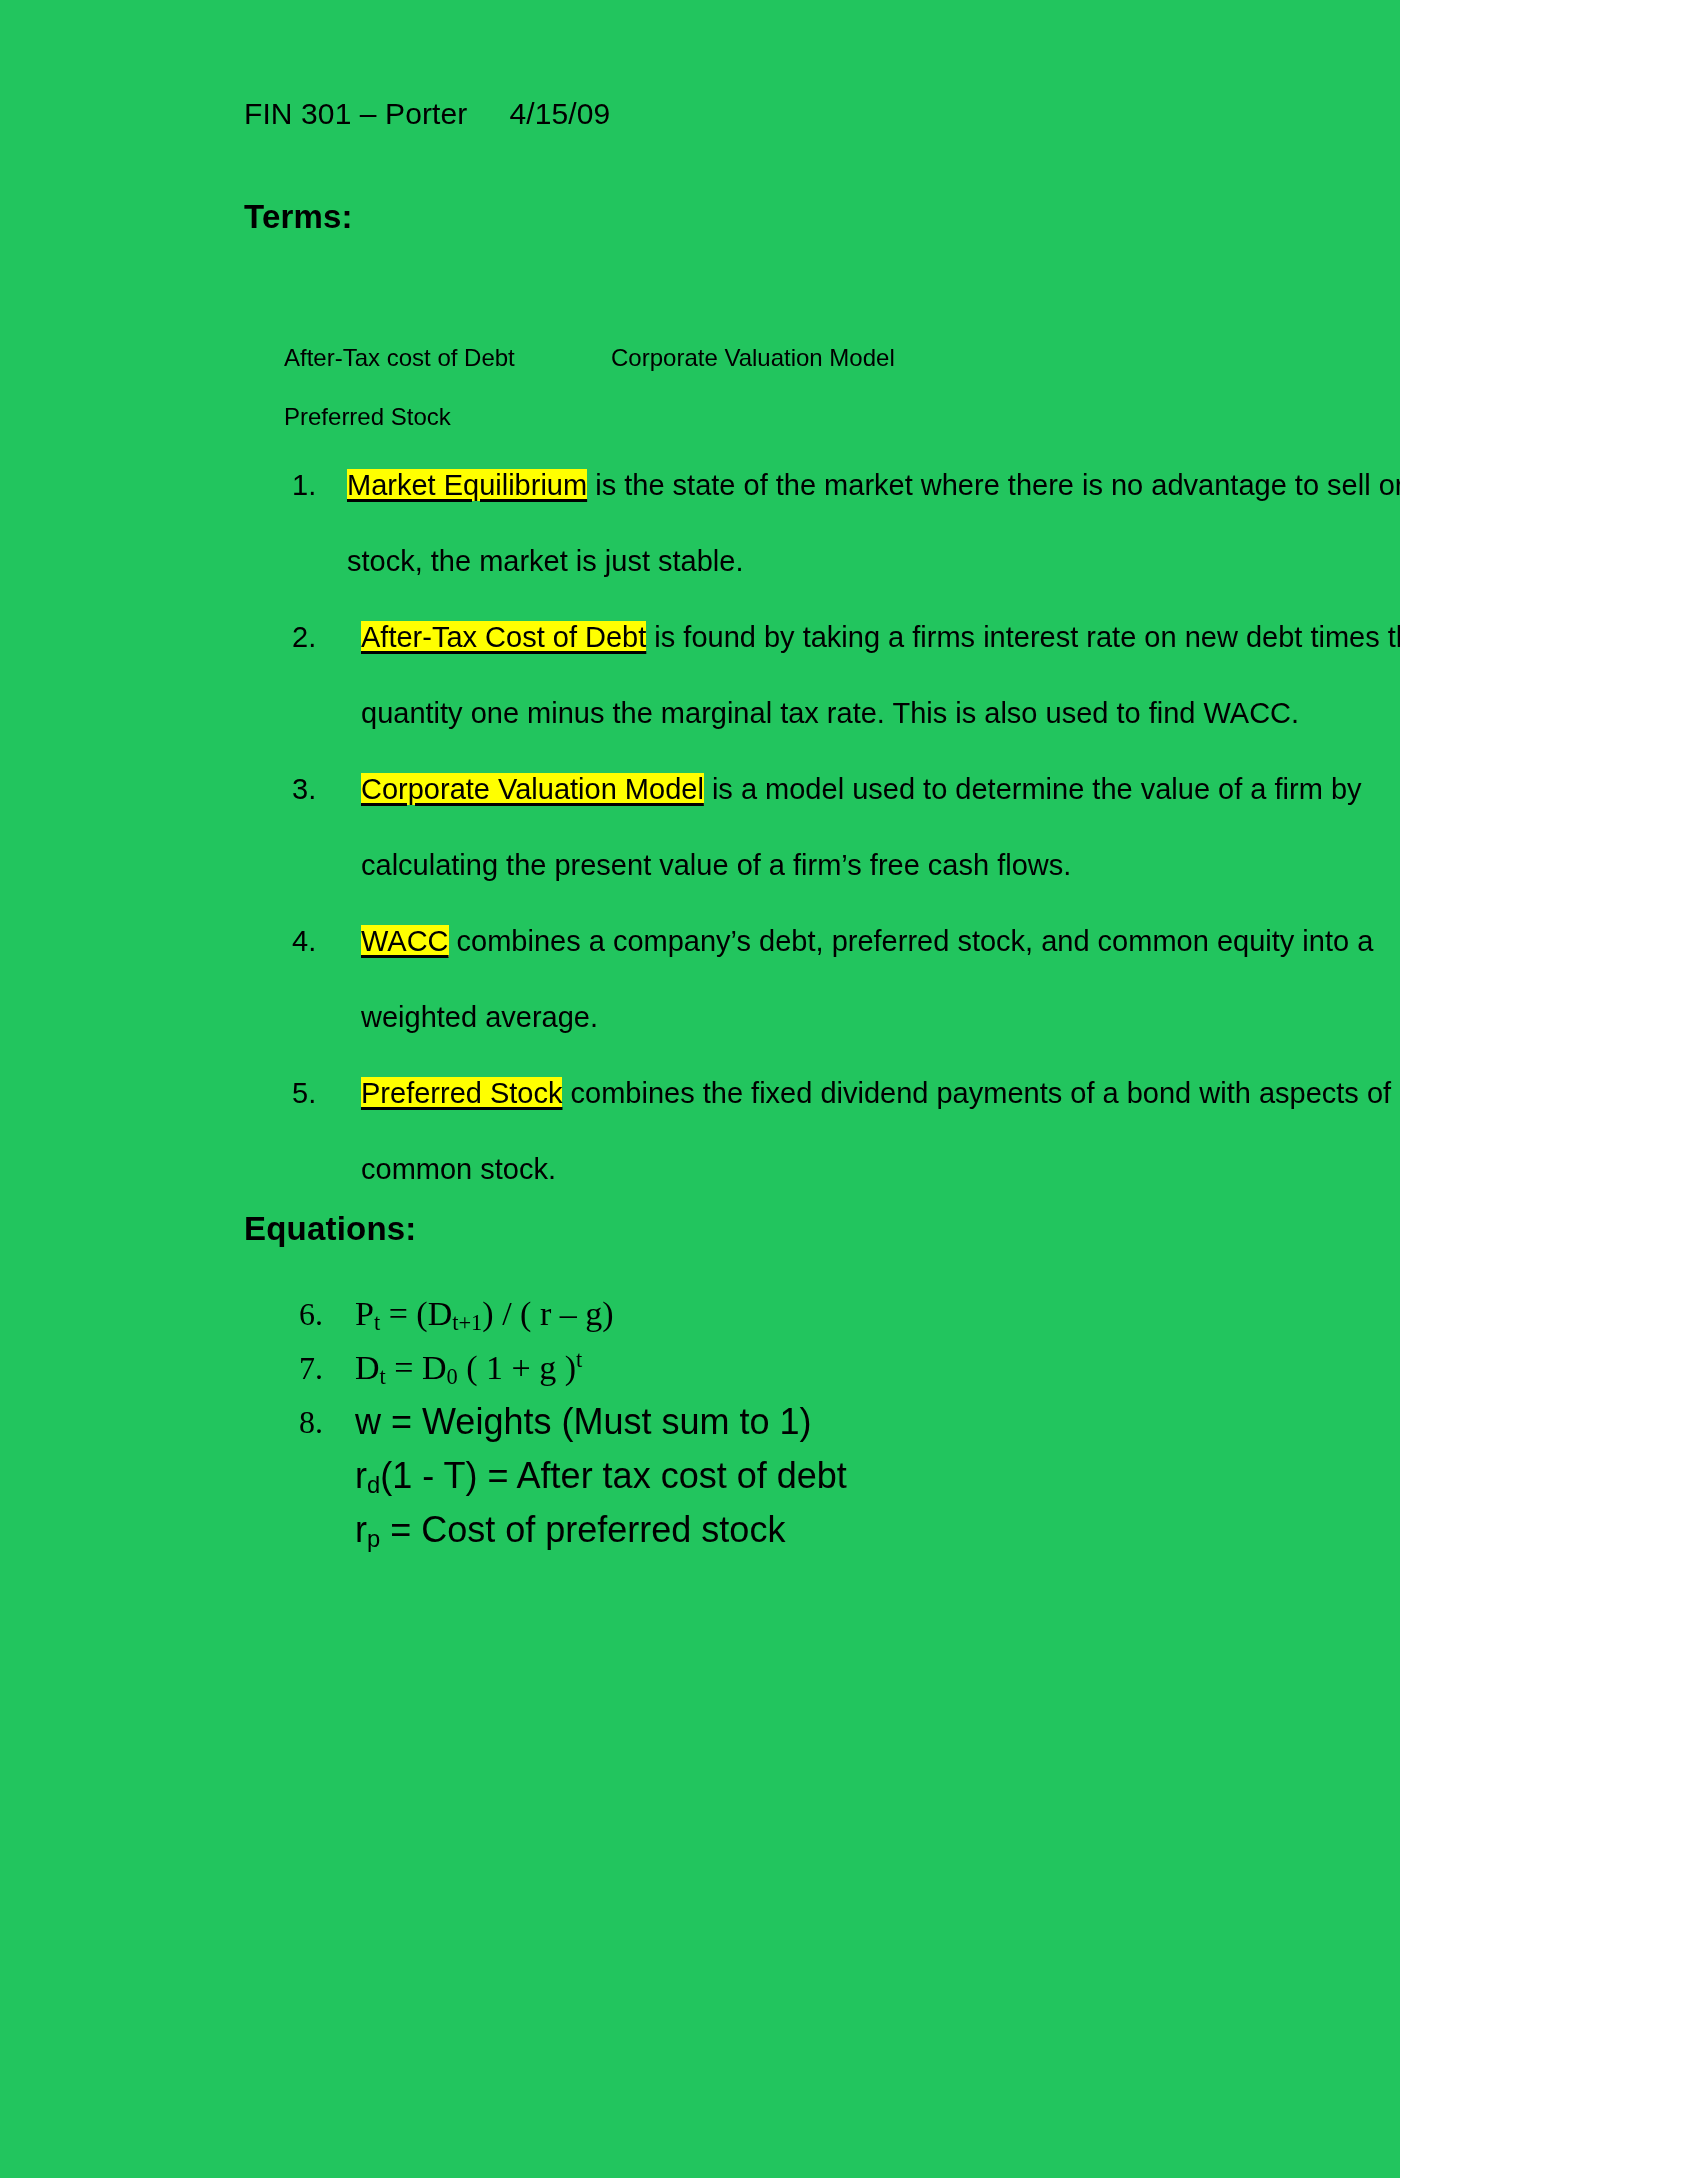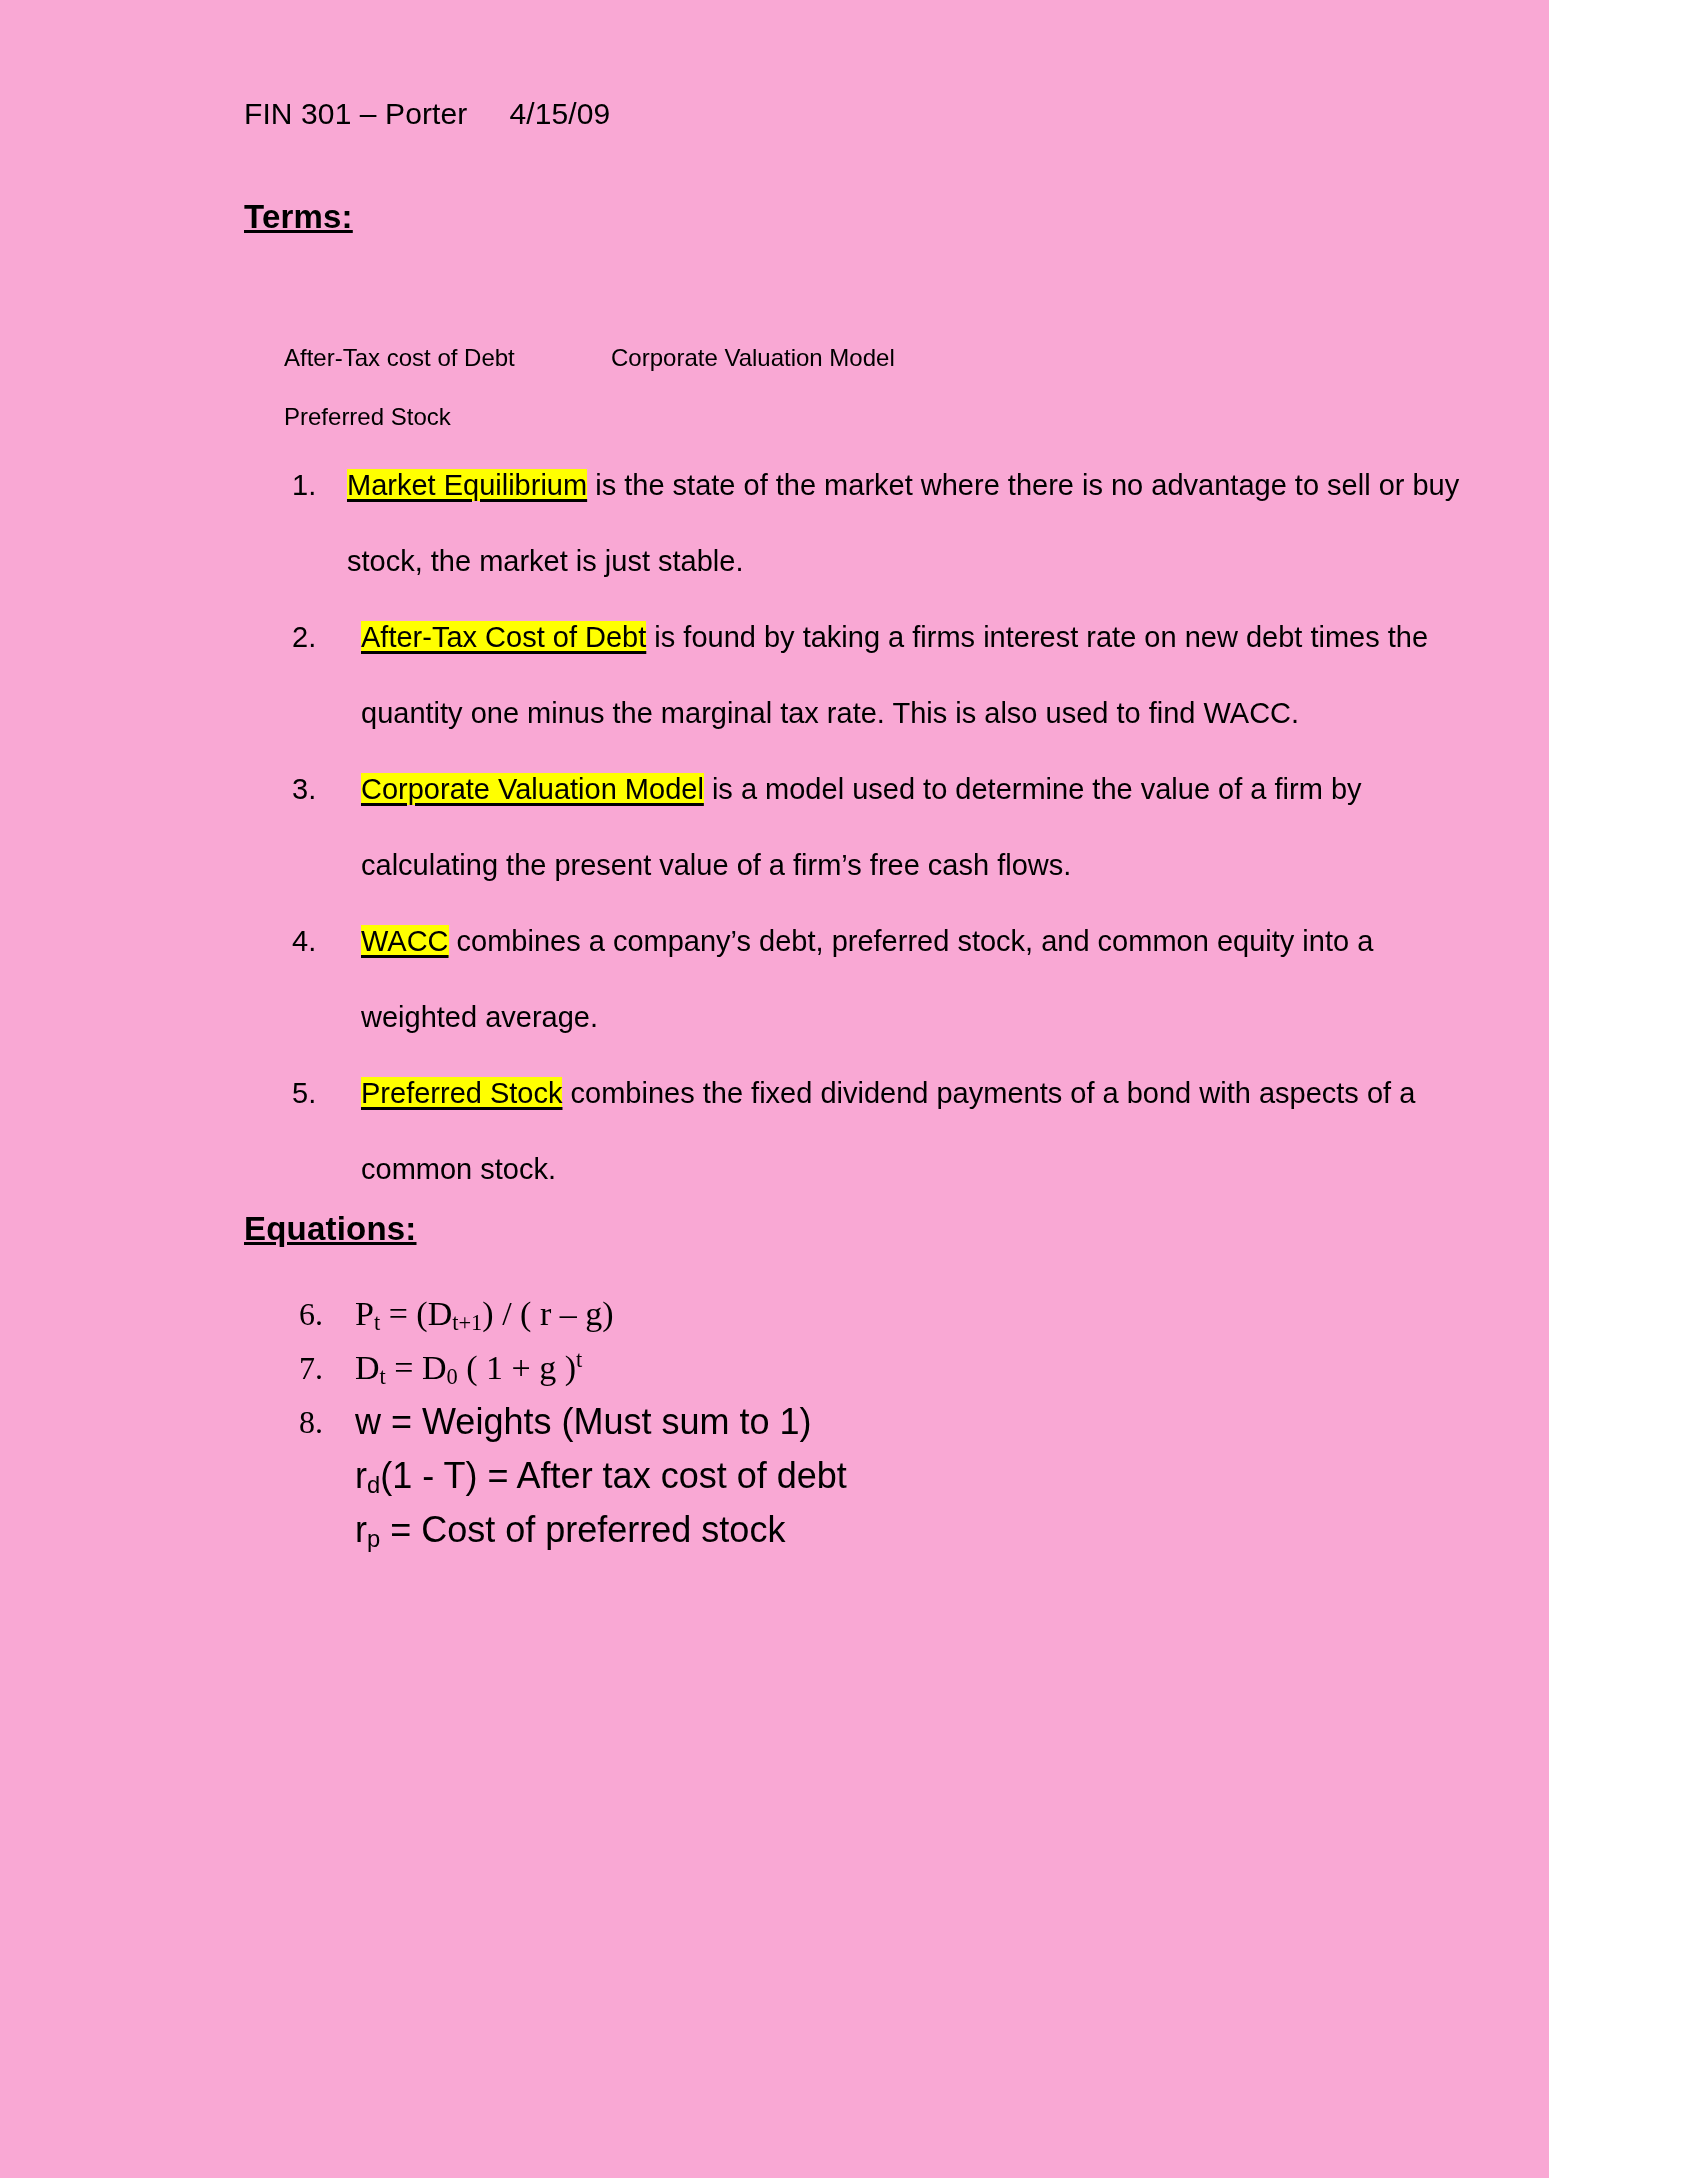--- a/index.html
+++ b/index.html
@@ -10,23 +10,23 @@
   body {
     width: 1683px;
     height: 2178px;
     font-family: "Liberation Sans", sans-serif;
     color: #000000;
     -webkit-font-smoothing: antialiased;
   }
 
   .page {
     position: relative;
-    width: 1549px;
+    width: 1400px;
     height: 2178px;
-    background: #f9a8d4;
+    background: #22c55e;
     box-sizing: border-box;
     padding: 12px;
     overflow: hidden;
   }
 
   
   .doc-header {
     position: absolute;
     left: 244px;
     top: 97px;
@@ -35,21 +35,20 @@
     letter-spacing: 0.1px;
     white-space: pre;
   }
 
   
   .section-heading {
     position: absolute;
     font-weight: bold;
     font-size: 33px;
     letter-spacing: 0.2px;
-    text-decoration: underline;
   }
   #terms-heading { left: 244px; top: 198px; }
   #equations-heading { left: 244px; top: 1210px; }
 
   
   .terms-list {
     position: absolute;
     left: 244px;
     top: 269px;
     width: 1188px;

